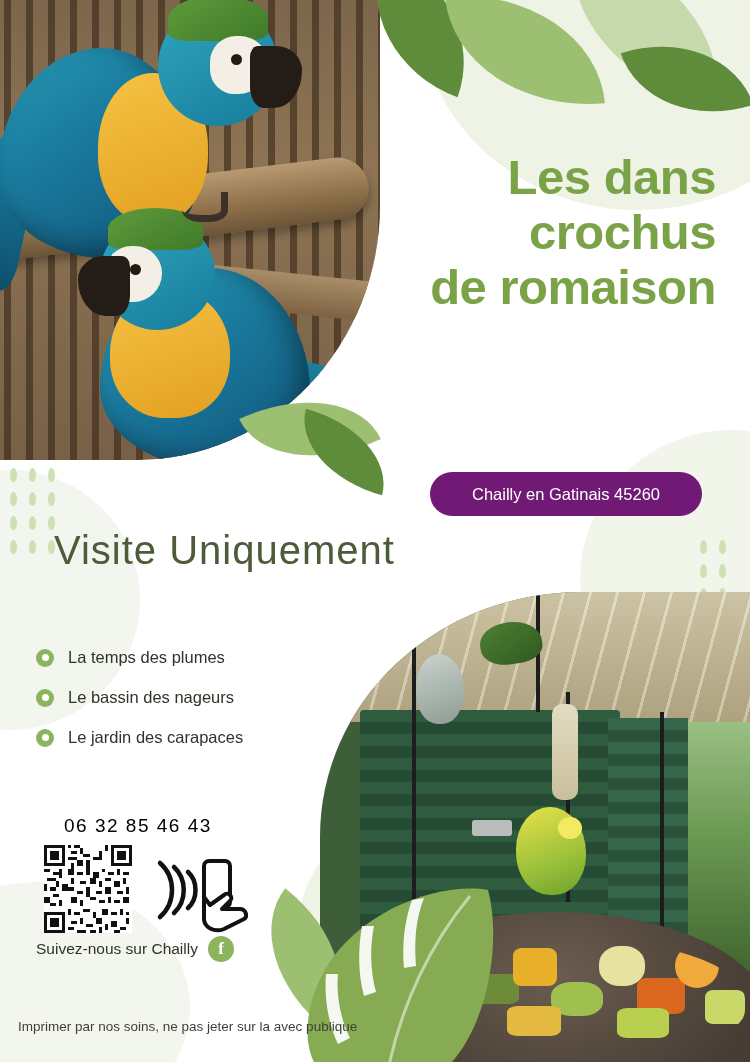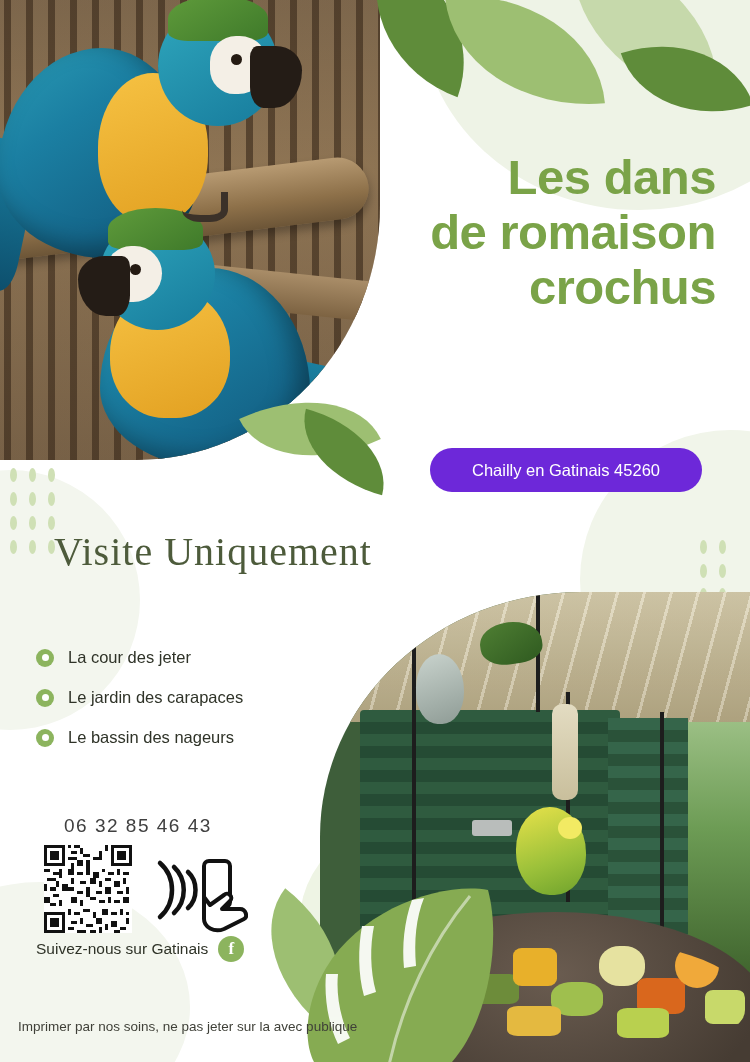--- a/index.html
+++ b/index.html
@@ -280,38 +280,37 @@
     position: absolute;
     left: 358px; top: 370px;
     width: 360px;
     font-size: 15.5px;
     line-height: 1.55;
     color: #3f4038;
     z-index: 5;
   }
   .badge {
     position: absolute;
-    left: 430px; top: 448px;
+    left: 430px; top: 472px;
     width: 272px; height: 44px;
-    background: #6d28d9;
+    background: #701a75;
     border-radius: 24px;
     color: #ffffff;
     font-size: 16.5px;
     display: flex; align-items: center; justify-content: center;
     z-index: 5;
   }
 
   .visite {
     position: absolute;
     left: 54px; top: 528px;
     font-size: 40px;
     color: #4d5b3b;
     letter-spacing: 1px;
     z-index: 5;
-    font-family: Liberation Serif, serif;
   }
   .surrdv {
     position: absolute;
     left: 64px; top: 576px;
     font-size: 40px;
     color: #a9bd8e;
     letter-spacing: 1px;
     z-index: 5;
   }
 
@@ -346,21 +345,21 @@
     left: 40px; top: 777px;
     font-size: 17px;
     color: #a9bd8e;
     z-index: 5;
   }
   .phone {
     position: absolute;
     left: 64px; top: 815px;
     font-size: 19px;
     letter-spacing: 1.5px;
-    color: #404040;
+    color: #000000;
     z-index: 5;
   }
 
   .qr {
     position: absolute;
     left: 44px; top: 845px;
     width: 88px; height: 88px;
     z-index: 5;
   }
   .nfc {
@@ -478,47 +477,47 @@
     <span></span>
       <span></span>
       <span></span>
       <span></span>
       <span></span>
       <span></span>
   </div>
 
   <div class="title">
     <div>Les dans</div>
+    <div>crochus</div>
     <div>de romaison</div>
-    <div>crochus</div>
   </div>
 
 
   <div class="badge">Chailly en Gatinais 45260</div>
 
   <div class="visite">Visite  Uniquement</div>
 
   <div class="bullets">
     <div class="bullet-row">
       <span class="bullet-dot">
           <i></i>
         </span>
-      <span class="bullet-label">La cour des jeter</span>
+      <span class="bullet-label">La temps des plumes</span>
+    </div>
+    <div class="bullet-row">
+      <span class="bullet-dot">
+          <i></i>
+        </span>
+      <span class="bullet-label">Le bassin des nageurs</span>
     </div>
     <div class="bullet-row">
       <span class="bullet-dot">
           <i></i>
         </span>
       <span class="bullet-label">Le jardin des carapaces</span>
-    </div>
-    <div class="bullet-row">
-      <span class="bullet-dot">
-          <i></i>
-        </span>
-      <span class="bullet-label">Le bassin des nageurs</span>
     </div>
   </div>
 
   <div class="phone">06 32 85 46 43</div>
 
   <div class="qr">
     <svg viewBox="0 0 29 29" width="88" height="88" shape-rendering="crispEdges">
       <rect width="29" height="29" fill="#ffffff"></rect>
       <g fill="#111111">
         <rect x="0" y="0" width="7" height="1"></rect>
@@ -622,21 +621,21 @@
         <path d="M36 27 C 46 36, 46 54, 36 63"></path>
       </g>
       <g fill="#ffffff" stroke="#111111" stroke-width="4" stroke-linejoin="round">
         <rect x="52" y="16" width="26" height="46" rx="5"></rect>
       </g>
       <path d="M52 52 L52 74 C52 82, 62 88, 72 84 L92 74 C96 72, 94 64, 88 64 L70 64 L78 56 C82 52, 76 46, 72 50 L58 60 Z" fill="#ffffff" stroke="#111111" stroke-width="4" stroke-linejoin="round"></path>
     </svg>
   </div>
 
   <div class="facebook-row">
-    <span class="fb-label">Suivez-nous sur Gatinais</span>
+    <span class="fb-label">Suivez-nous sur Chailly</span>
     <span class="fb-circle">f</span>
   </div>
 
   <div class="footer">Imprimer par nos soins, ne pas jeter sur la avec publique</div>
 
   <div class="photo-bottom">
     <div class="pb-sky"></div>
     <div class="pb-roof"></div>
     <div class="pb-wall"></div>
     <div class="pb-wall2"></div>

